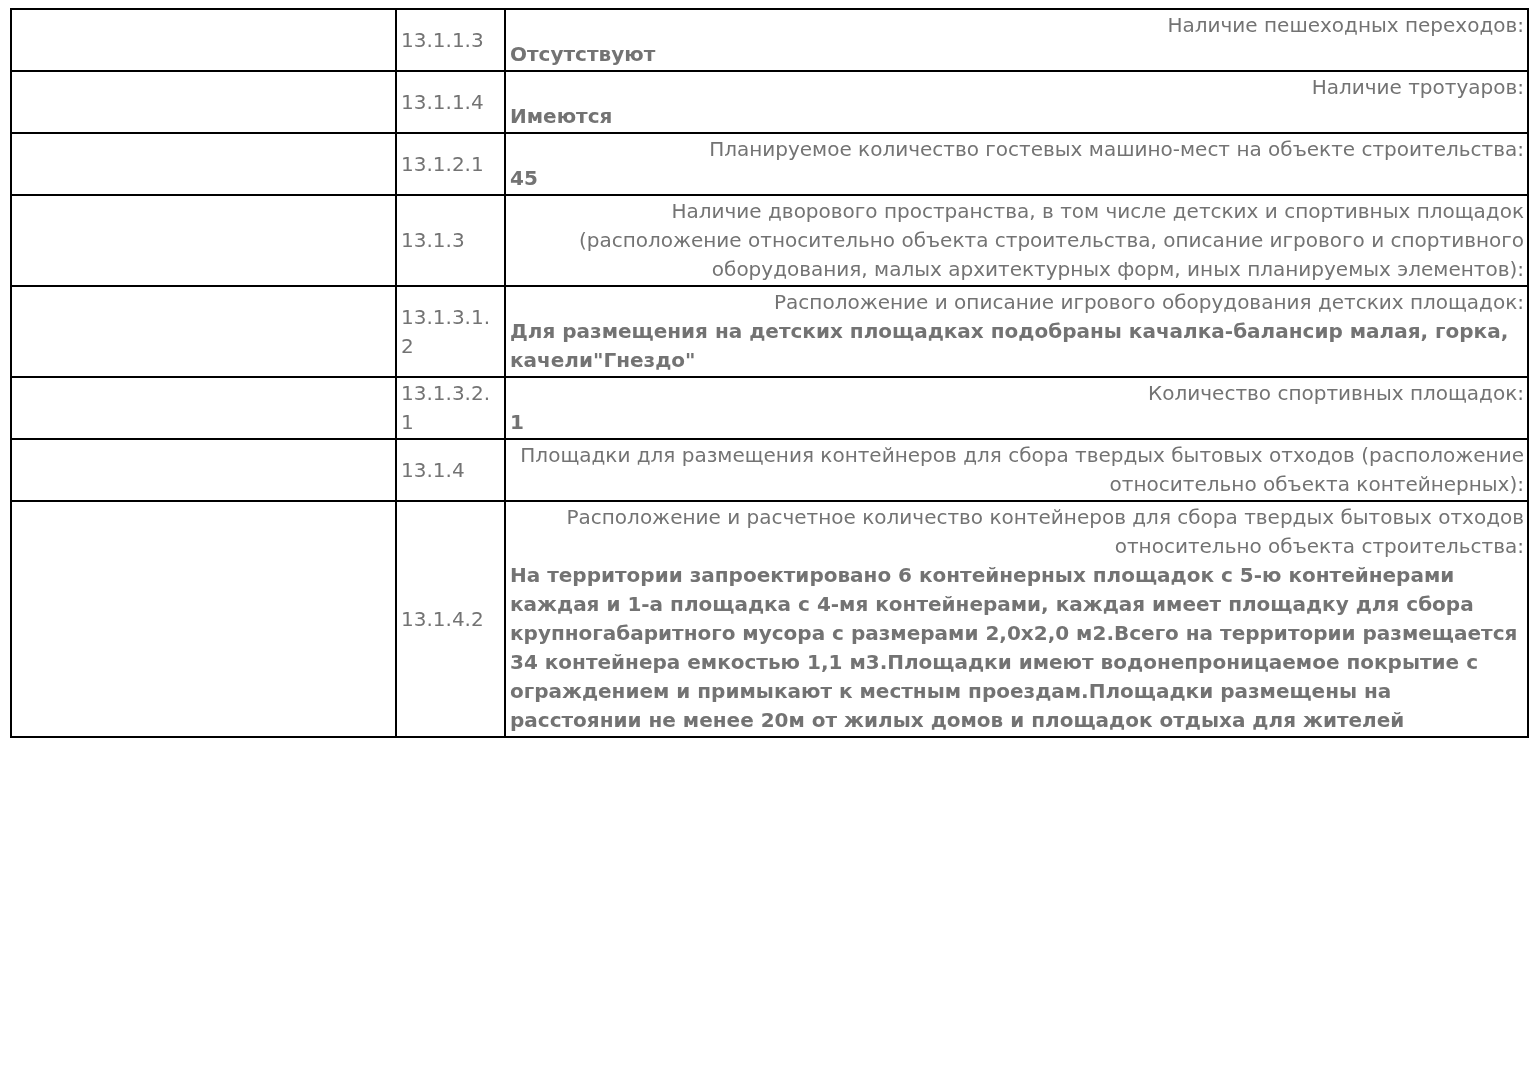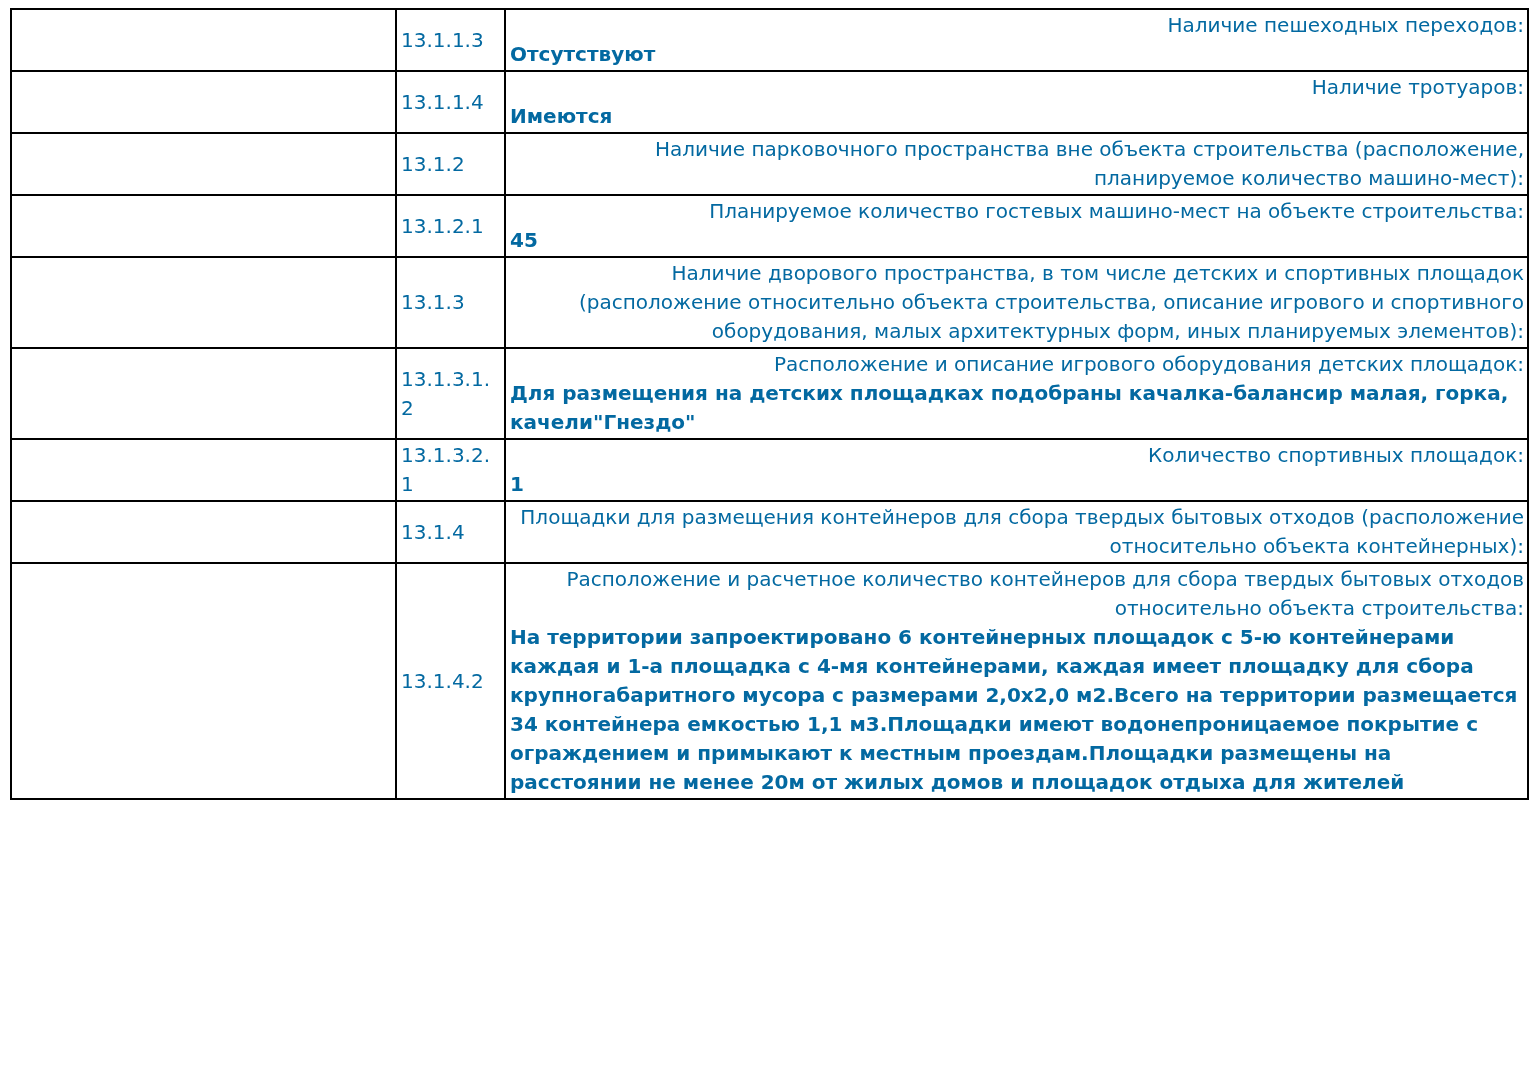--- a/index.html
+++ b/index.html
@@ -5,21 +5,21 @@
   html, body {
     margin: 0;
     padding: 0;
     background: #ffffff;
     width: 1529px;
     height: 1080px;
     overflow: hidden;
   }
   .page {
     font-family: "DejaVu Sans", "Liberation Sans", sans-serif;
-    color: #0369a1;
+    color: #737373;
   }
   table.decl {
     border-collapse: collapse;
     table-layout: fixed;
     margin: 8px 0 0 10px;
     width: 1512px;
   }
   table.decl td {
     border: 2px solid #000000;
     padding: 1px 3px 1px 4px;
@@ -47,28 +47,20 @@
       <div class="cell-label">Наличие пешеходных переходов:</div>
       <div class="cell-value">Отсутствуют</div>
     </td>
   </tr>
         <tr>
     <td class="col-empty"></td>
     <td class="col-code">13.1.1.4</td>
     <td class="col-content">
       <div class="cell-label">Наличие тротуаров:</div>
       <div class="cell-value">Имеются</div>
-    </td>
-  </tr>
-        <tr>
-    <td class="col-empty"></td>
-    <td class="col-code">13.1.2</td>
-    <td class="col-content">
-      <div class="cell-label">Наличие парковочного пространства вне объекта строительства (расположение, планируемое количество машино-мест):</div>
-
     </td>
   </tr>
         <tr>
     <td class="col-empty"></td>
     <td class="col-code">13.1.2.1</td>
     <td class="col-content">
       <div class="cell-label">Планируемое количество гостевых машино-мест на объекте строительства:</div>
       <div class="cell-value">45</div>
     </td>
   </tr>

